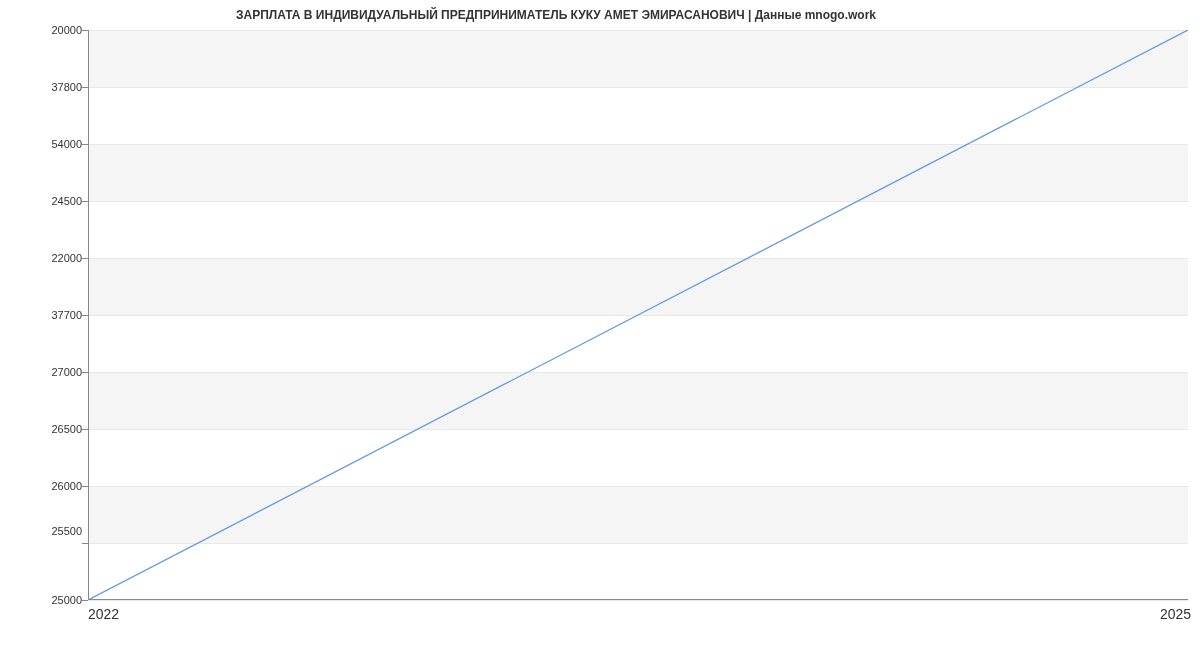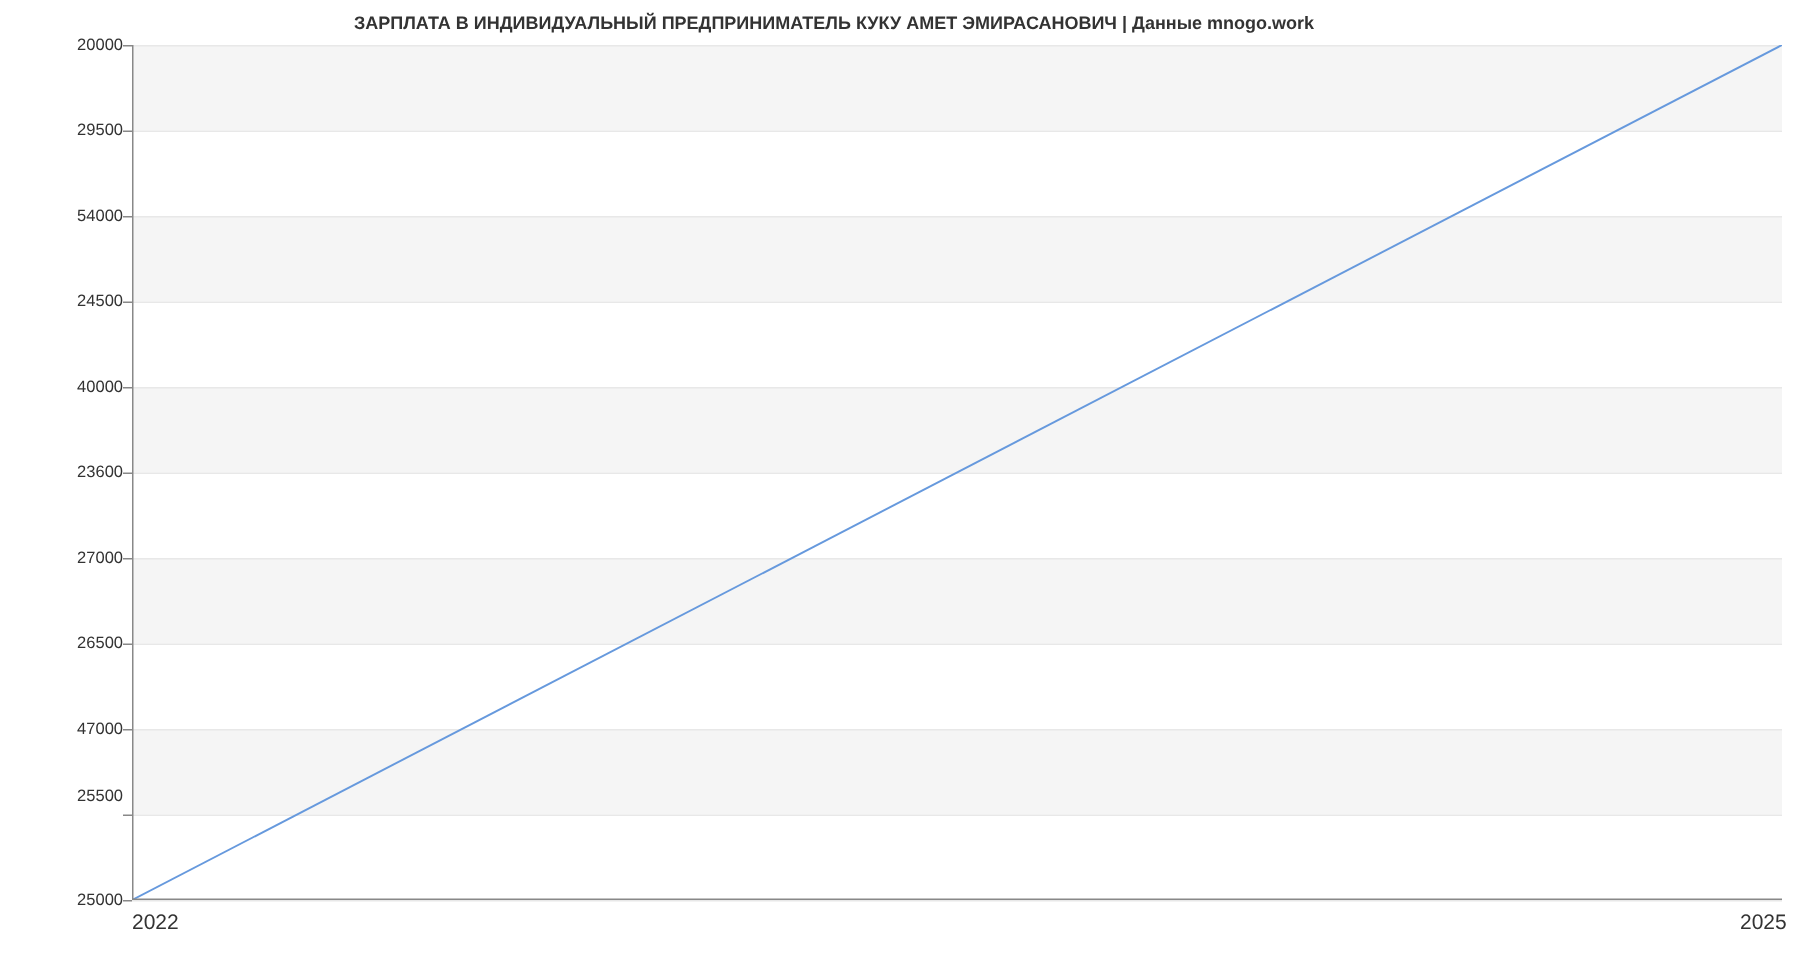--- a/index.html
+++ b/index.html
@@ -136,26 +136,26 @@
   <svg class="line-svg" id="line-svg" viewBox="0 0 1100 570" preserveAspectRatio="none">
       <path d="M0 570 L1100 0" class="data-line"></path>
     </svg>
   <div class="axis-line-y"></div>
   <div class="axis-line-x"></div>
 </div>
 
 <div id="ylabels">
     <div class="ylabel" style="top: 600px;">25000</div>
     <div class="ylabel" style="top: 531px;">25500</div>
-    <div class="ylabel" style="top: 486px;">47000</div>
+    <div class="ylabel" style="top: 486px;">26000</div>
     <div class="ylabel" style="top: 429px;">26500</div>
     <div class="ylabel" style="top: 372px;">27000</div>
-    <div class="ylabel" style="top: 315px;">23600</div>
-    <div class="ylabel" style="top: 258px;">40000</div>
+    <div class="ylabel" style="top: 315px;">37700</div>
+    <div class="ylabel" style="top: 258px;">22000</div>
     <div class="ylabel" style="top: 201px;">24500</div>
     <div class="ylabel" style="top: 144px;">54000</div>
-    <div class="ylabel" style="top: 87px;">29500</div>
+    <div class="ylabel" style="top: 87px;">37800</div>
     <div class="ylabel" style="top: 30px;">20000</div>
   </div>
 <div id="xlabels">
     <div class="xlabel" style="left: 88px;">2022</div>
     <div class="xlabel" style="left: 1160px;">2025</div>
   </div>
 
 </body></html>

